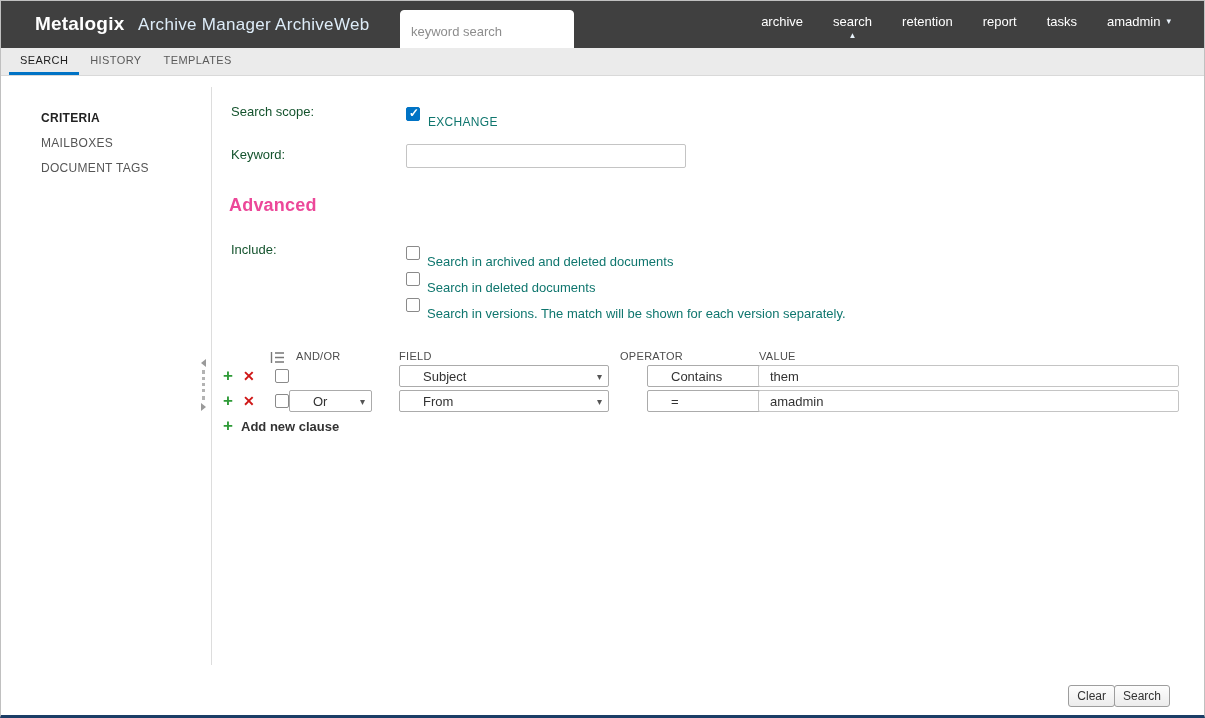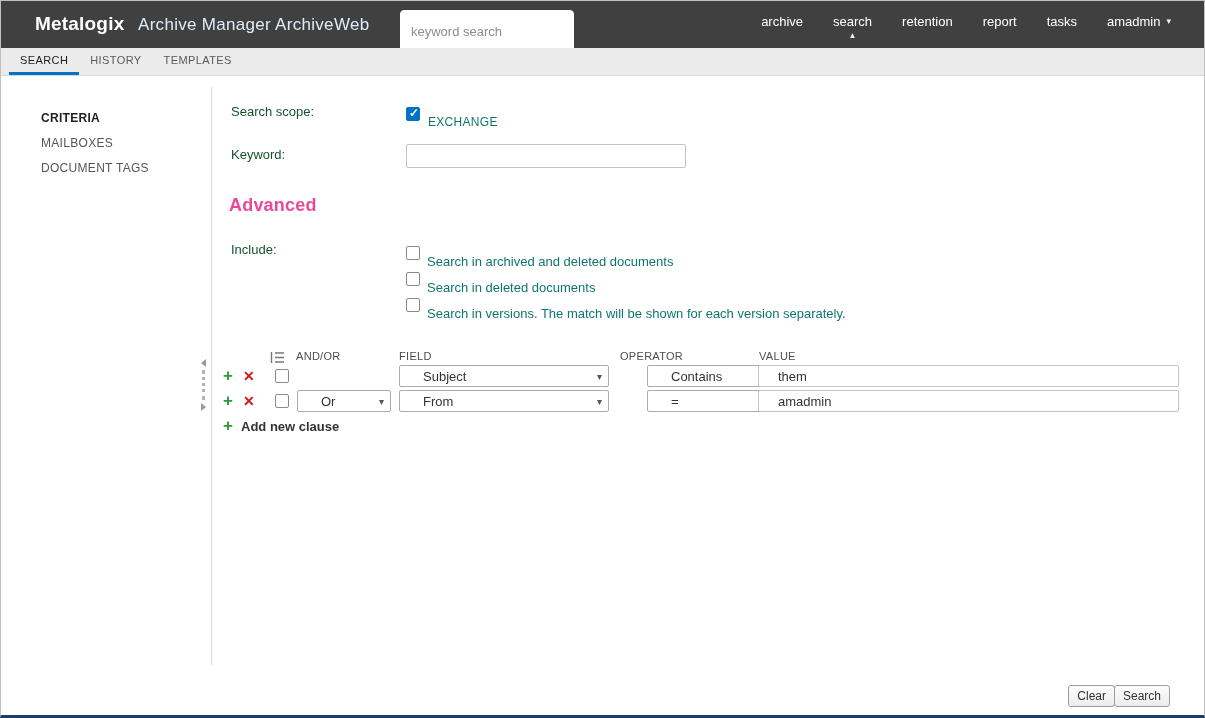--- a/index.html
+++ b/index.html
@@ -45,36 +45,36 @@
 
   
   .lbl { position:absolute; font-size:13px; color:#14532d; }
   .cb { position:absolute; width:14px; height:14px; border:1px solid #8a8a8a; border-radius:2px;
         background:#fff; cursor:pointer; }
   .cb.checked { background:#0073c5; border-color:#0073c5; }
   .cb.checked::after { content:"✓"; position:absolute; left:2px; top:-2px; color:#fff;
                        font-size:12px; font-weight:bold; }
   .cb-label { position:absolute; font-size:13px; color:#0f766e;margin-top:8px; }
   .txt { position:absolute; height:24px; border:1px solid #c4c4c4; border-radius:2px; background:#fff;
-         font-size:13px; color:#333; padding:0 19px; font-family:inherit; outline:none; }
+         font-size:13px; color:#333; padding:0 11px; font-family:inherit; outline:none; }
   .heading { position:absolute; font-size:18px; color:#ec4899; font-weight:600; letter-spacing:.2px; }
 
   
   .col-h { position:absolute; font-size:11px; color:#4d4d4d; letter-spacing:.3px; }
   .clause-row { position:absolute; left:0; width:1205px; height:24px; }
   .icon-plus { position:absolute; left:222px; top:1px; color:#2f9b38; font-size:17px; font-weight:bold;
                line-height:20px; cursor:pointer; }
   .icon-x { position:absolute; left:242px; top:3px; color:#cf1717; font-size:14px; font-weight:bold;
             line-height:16px; cursor:pointer; }
   .row-cb { left:274px; top:4px; }
   .sel { position:absolute; top:0; height:22px; border:1px solid #ababab; border-radius:2px; background:#fff;
          display:flex; align-items:center; justify-content:space-between; padding:0 6px 0 23px;
          font-size:13px; color:#333; cursor:pointer; }
   .sel .caret { color:#555; font-size:10px; margin-left:6px; }
-  .sel-andor { left:296px; width:94px; }
+  .sel-andor { left:288px; width:83px; }
   .sel-field { left:398px; width:210px; }
   .sel-op    { left:618px; width:130px;margin-left:28px; }
   .val-in    { left:757px; width:421px; top:0; height:22px; }
   .add-link { position:absolute; left:240px; top:418px; font-size:13px; color:#333; cursor:pointer;font-weight:bold; }
   .add-plus { position:absolute; left:222px; top:415px; color:#2f9b38; font-size:17px; font-weight:bold; cursor:pointer; }
   .clause-list-icon { position:absolute; left:269px; top:349px; }
 
   
   .btn { position:absolute; top:684px; height:22px; padding:0 8px; font-size:12px; color:#333;
          background:linear-gradient(#fdfdfd,#ececec); border:1px solid #9d9d9d; border-radius:3px;

